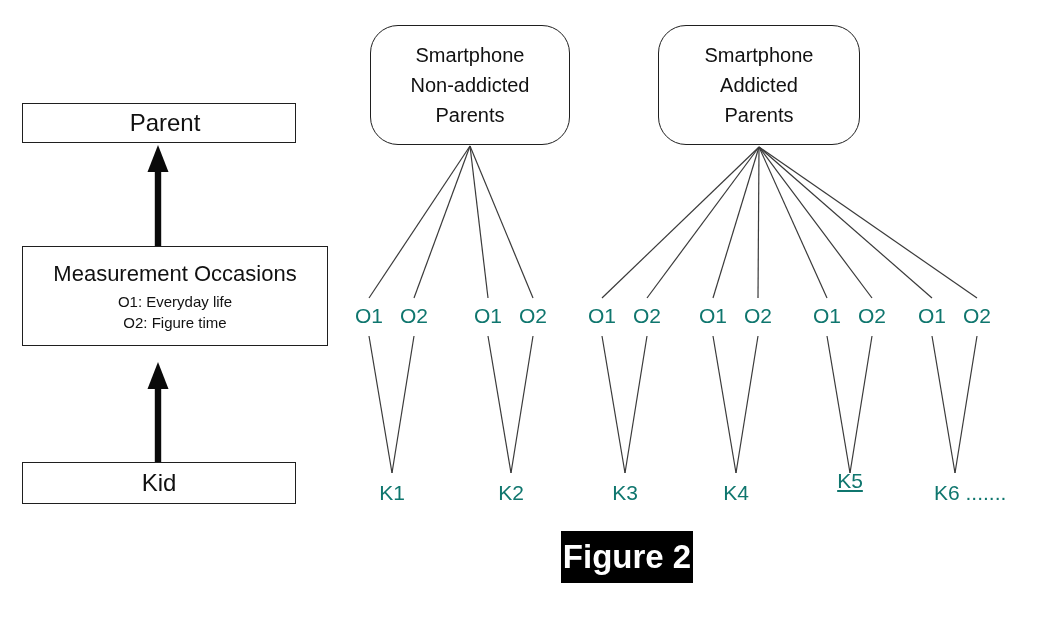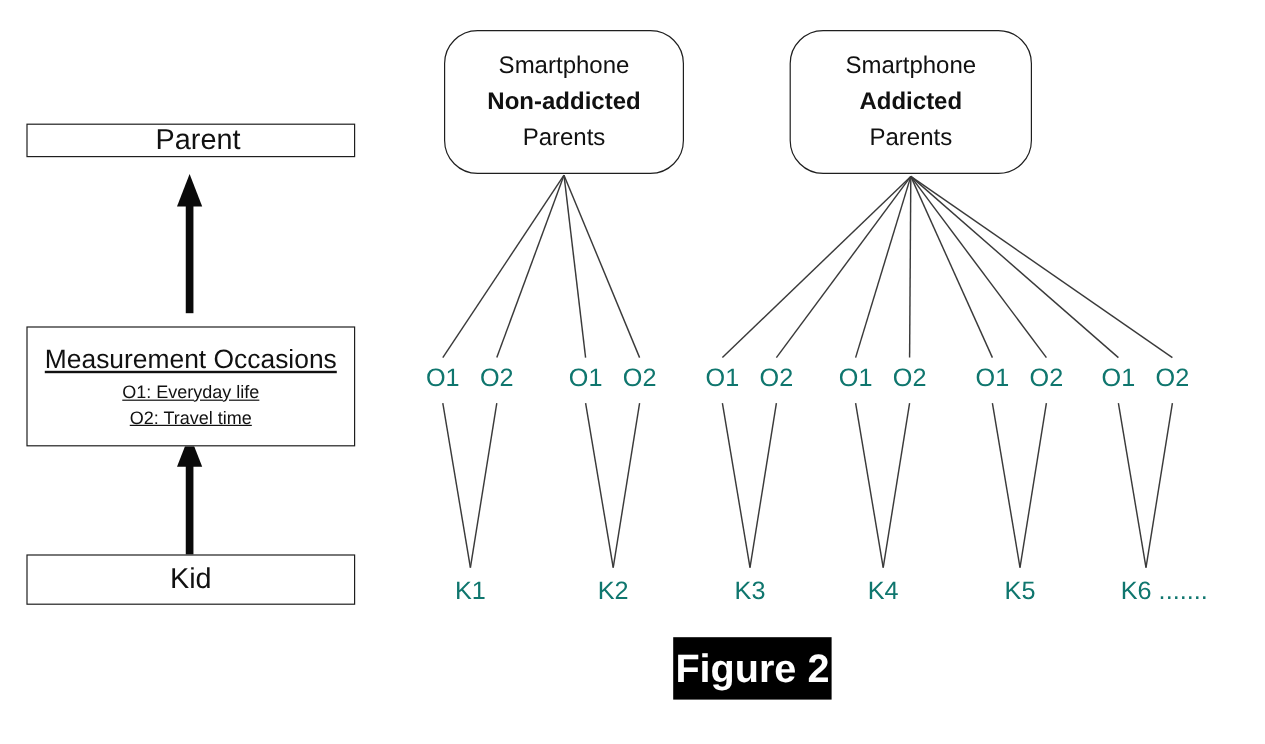--- a/index.html
+++ b/index.html
@@ -26,22 +26,22 @@
     position: absolute;
     border: 1.5px solid #1f1f1f;
     background: #ffffff;
     display: flex;
     flex-direction: column;
     align-items: center;
     justify-content: center;
     text-align: center;
     z-index: 1;
   }
-  .lbox.parent  { left: 22px; top: 103px; width: 274px; height: 28px; padding-left: 12px; }
-  .lbox.occ     { left: 22px; top: 272px; width: 274px; height: 100px; text-decoration: underline; }
+  .lbox.parent  { left: 22px; top: 103px; width: 274px; height: 40px; padding-left: 12px; }
+  .lbox.occ     { left: 22px; top: 246px; width: 306px; height: 100px; }
   .lbox.kid     { left: 22px; top: 462px; width: 274px; height: 42px; }
   .lbox .big    { font-size: 24px; line-height: 28px; }
   .occ-title    { font-size: 22px; line-height: 28px; margin-bottom: 3px; }
   .occ-sub      { font-size: 15px; line-height: 21px; }
 
   
   .gbox {
     position: absolute;
     top: 25px;
     height: 120px;
@@ -51,21 +51,21 @@
     display: flex;
     flex-direction: column;
     align-items: center;
     justify-content: center;
     text-align: center;
     z-index: 1;
   }
   .gbox.non-addicted { left: 370px; width: 200px; }
   .gbox.addicted     { left: 658px; width: 202px; }
   .gbox div { font-size: 20px; line-height: 30px; }
-  .gbox .bold { font-weight: 700; }
+  .gbox .bold { font-weight: 400; }
 
   
   #fan-labels { position: absolute; left: 0; top: 0; width: 100%; height: 100%; z-index: 1; pointer-events: none; }
   .fan-label {
     position: absolute;
     font-size: 21px;
     line-height: 26px;
     color: #0f766e;
     white-space: nowrap;
   }
@@ -128,21 +128,21 @@
       </g>
   </svg>
 
   <div class="lbox parent">
     <span class="big">Parent</span>
   </div>
 
   <div class="lbox occ">
     <div class="occ-title">Measurement Occasions</div>
     <div class="occ-sub">O1: Everyday life</div>
-    <div class="occ-sub">O2: Travel time</div>
+    <div class="occ-sub">O2: Figure time</div>
   </div>
 
   <div class="lbox kid">
     <span class="big">Kid</span>
   </div>
 
   <div class="gbox non-addicted">
     <div>Smartphone</div>
     <div class="bold">Non-addicted</div>
     <div>Parents</div>
@@ -162,21 +162,21 @@
       <div class="fan-label centered" style="left: 533px; top: 303px;">O2</div>
       <div class="fan-label centered" style="left: 511px; top: 480px;">K2</div>
       <div class="fan-label centered" style="left: 602px; top: 303px;">O1</div>
       <div class="fan-label centered" style="left: 647px; top: 303px;">O2</div>
       <div class="fan-label centered" style="left: 625px; top: 480px;">K3</div>
       <div class="fan-label centered" style="left: 713px; top: 303px;">O1</div>
       <div class="fan-label centered" style="left: 758px; top: 303px;">O2</div>
       <div class="fan-label centered" style="left: 736px; top: 480px;">K4</div>
       <div class="fan-label centered" style="left: 827px; top: 303px;">O1</div>
       <div class="fan-label centered" style="left: 872px; top: 303px;">O2</div>
-      <div class="fan-label centered" style="left: 850px; top: 480px;">K5</div>
+      <div class="fan-label centered" style="left: 850px; top: 468px; text-decoration: underline;">K5</div>
       <div class="fan-label centered" style="left: 932px; top: 303px;">O1</div>
       <div class="fan-label centered" style="left: 977px; top: 303px;">O2</div>
       <div class="fan-label" style="left: 934px; top: 480px;">K6 .......</div>
     </div>
 
   <div class="caption">
     <span>Figure 2</span>
   </div>
 
 </div>

